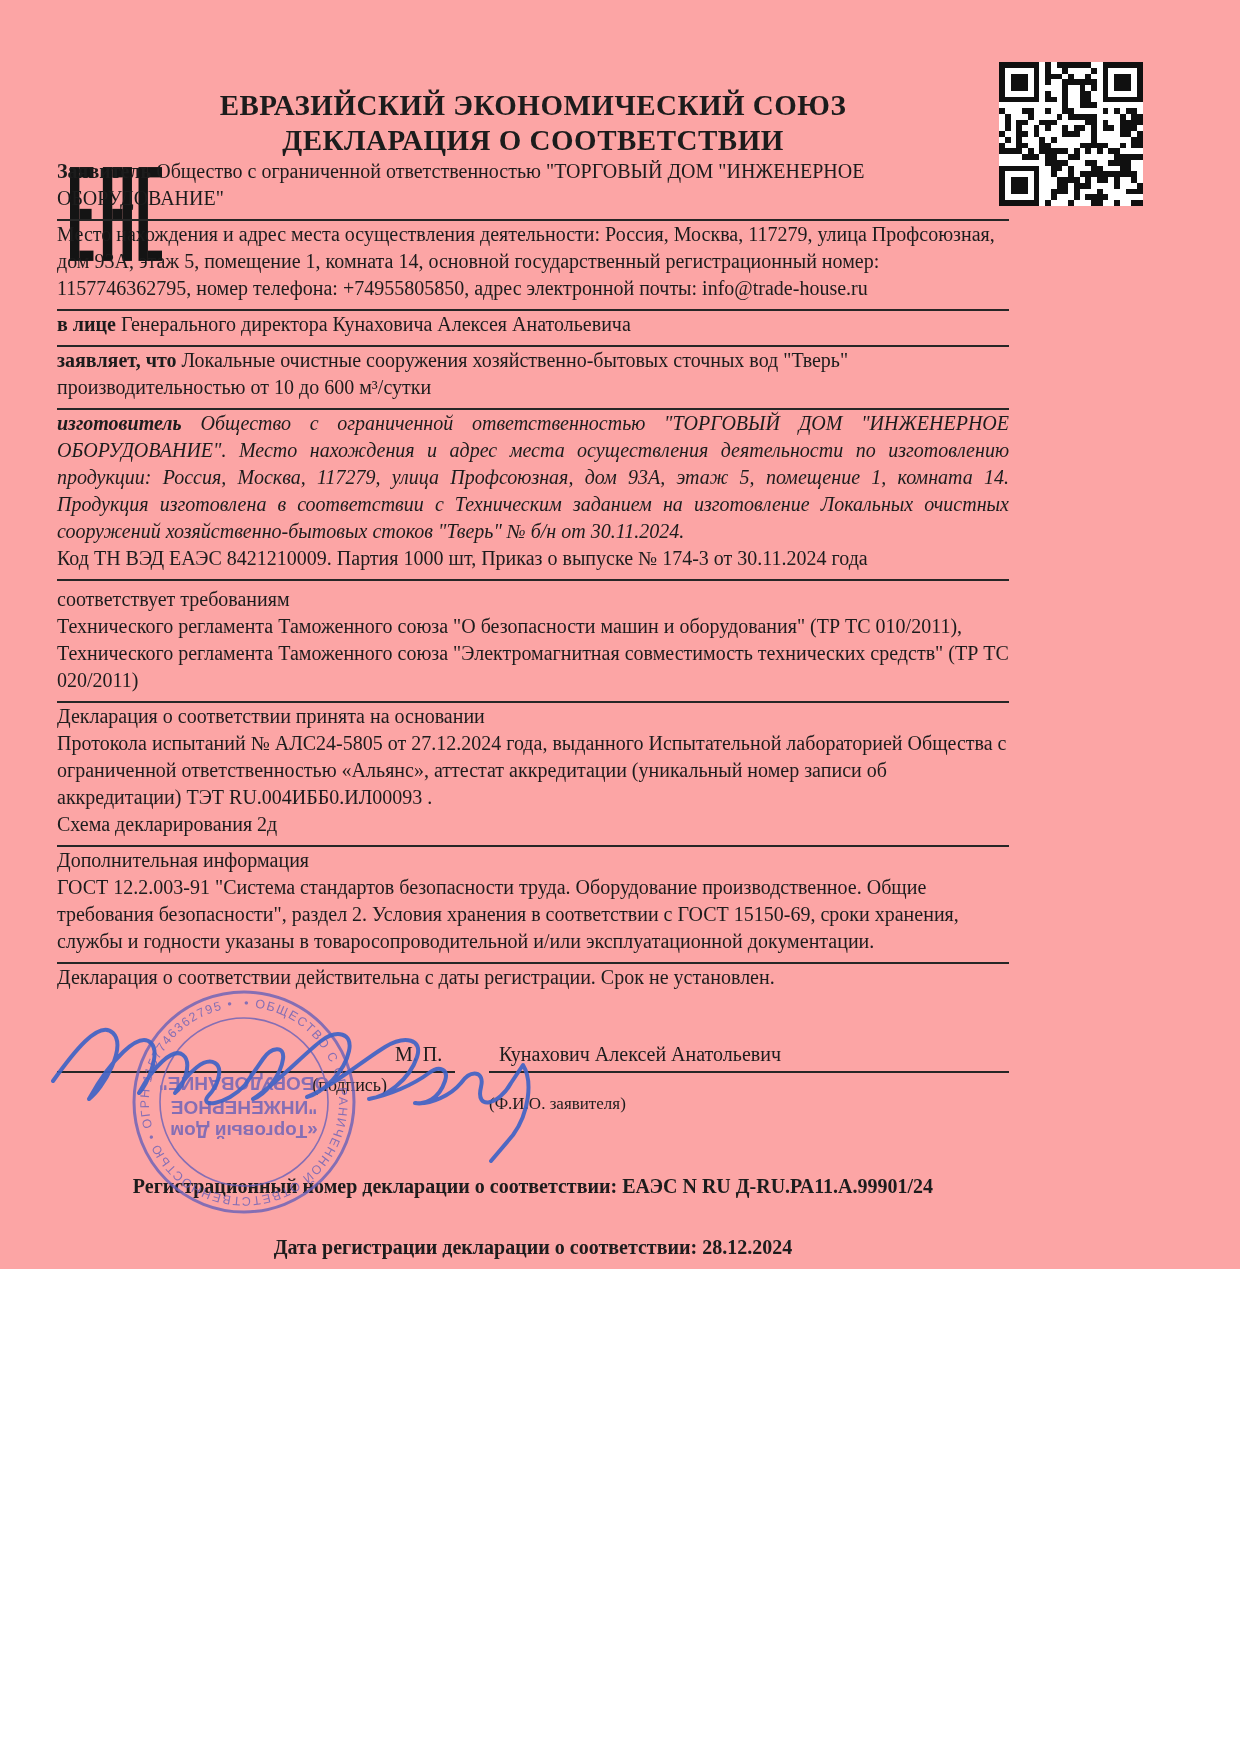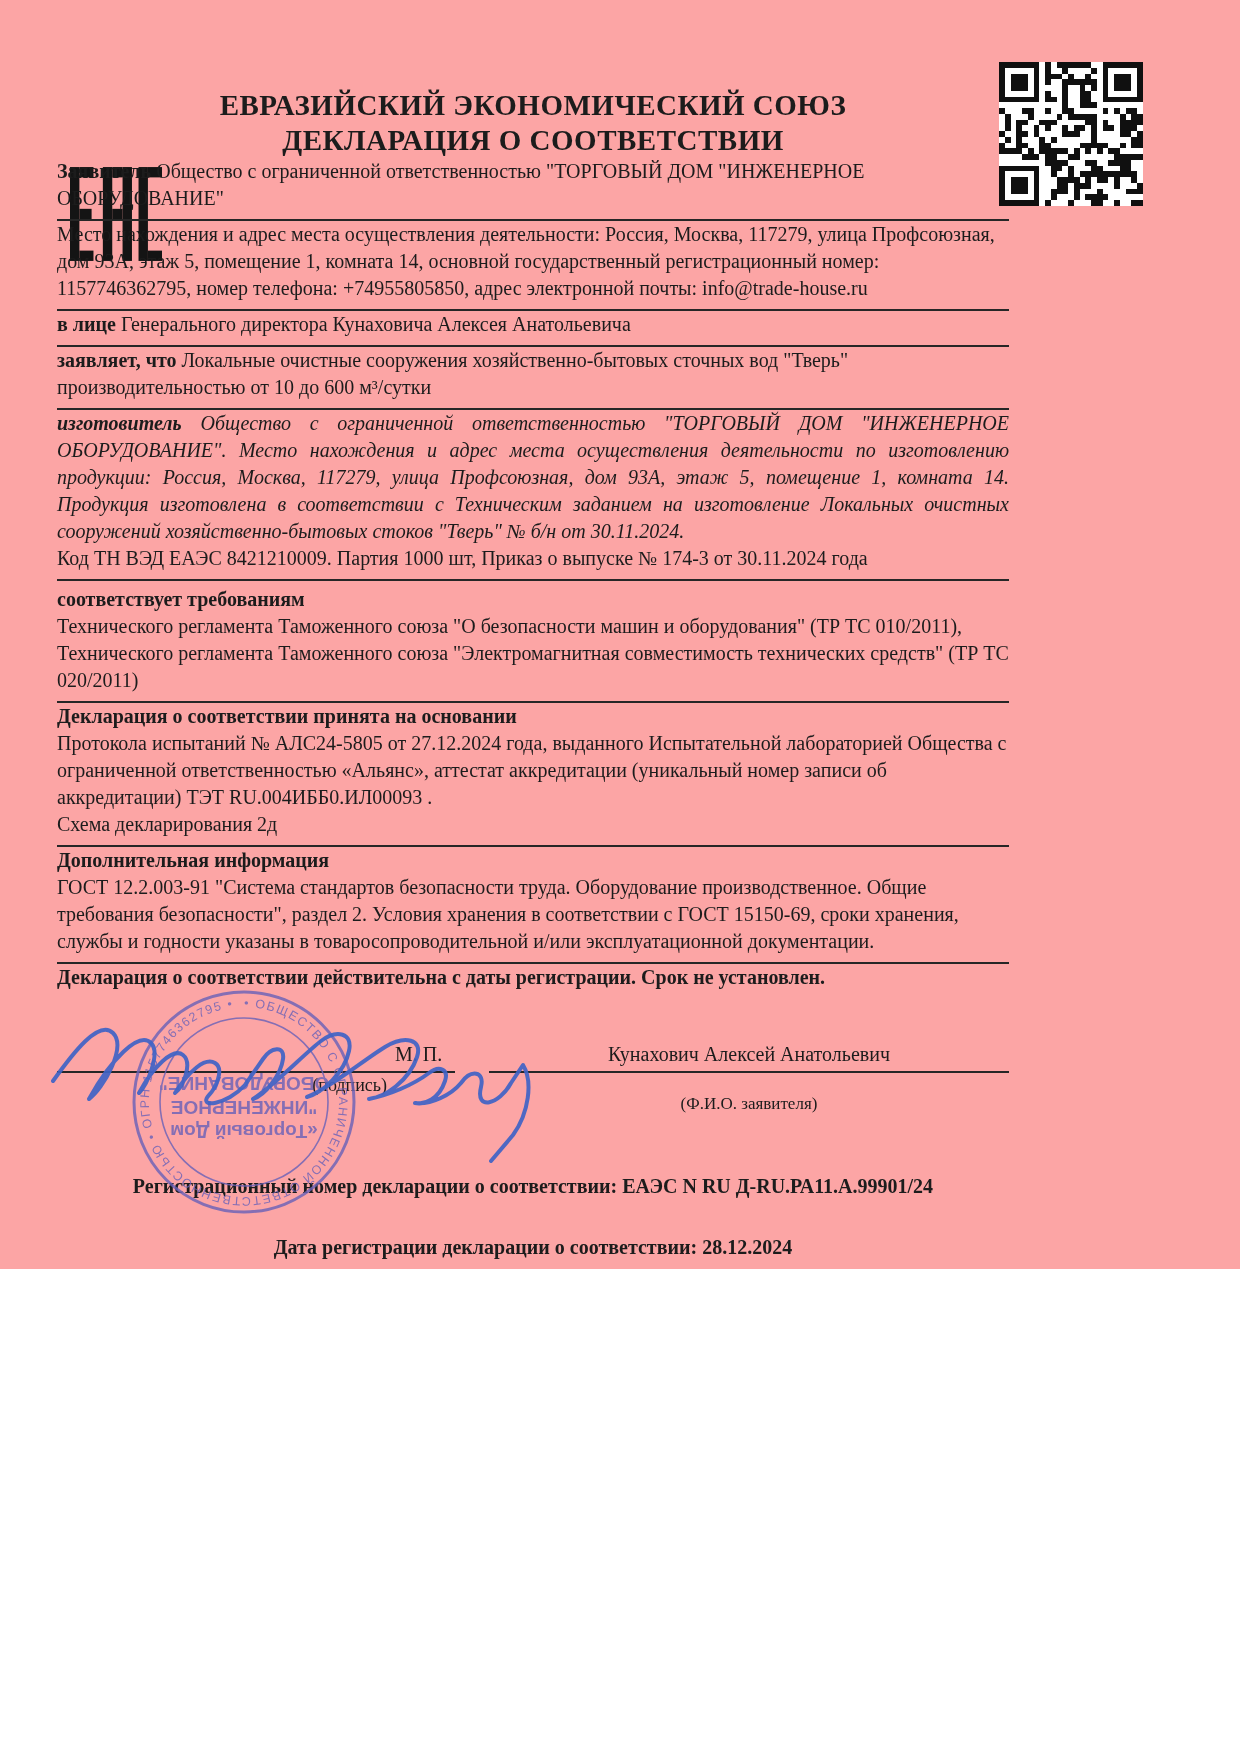--- a/index.html
+++ b/index.html
@@ -9,30 +9,30 @@
     overflow:hidden;
   }
   .content{position:absolute;left:57px;top:0;width:952px;}
   .title{padding-top:88px;text-align:center;font-weight:bold;font-size:29px;line-height:35px;letter-spacing:.5px;margin-bottom:0;}
   .eac{position:absolute;left:70px;top:166px;}
   .qr{position:absolute;left:999px;top:62px;}
   p.para{margin:0;font-size:20px;line-height:27px;}
   .first{margin-top:122px;}
   .u{border-bottom:2px solid #262626;padding-bottom:7px;margin-bottom:5px;}
   b{font-weight:bold;}
-  .head{font-weight:bold;margin-top:3px;margin-bottom:3px;}
+  .head{font-weight:normal;margin-top:3px;margin-bottom:3px;}
   .gap{margin-top:9px;margin-bottom:2px;}
   .just{text-align:justify;font-style:italic;}
   .sig-area{position:relative;height:112px;margin-top:8px;}
   .sig-svg{position:absolute;left:-10px;top:-6px;z-index:4;}
   .stamp{position:absolute;left:72px;top:-12px;z-index:3;opacity:.82;}
   .mp{position:absolute;left:338px;top:44px;font-size:20px;z-index:1;}
   .sig-line{position:absolute;left:0;top:72px;width:398px;border-bottom:2px solid #262626;height:0;}
   .sig-cap{position:absolute;left:70px;top:76px;width:260px;text-align:right;font-size:18px;}
-  .fio-block{position:absolute;left:432px;top:40px;width:520px;text-align:center;}
+  .fio-block{position:absolute;left:432px;top:40px;width:520px;text-align:left;}
   .fio-name{font-size:20px;line-height:30px;border-bottom:2px solid #262626;padding:0 10px 2px 10px;}
   .fio-cap{font-size:17px;padding-top:21px;}
   .reg{margin:0;font-weight:bold;font-size:20px;line-height:27px;text-align:center;}
   .reg1{margin-top:62px;}
   .reg2{margin-top:34px;}
   .stamp text{font-family:"Liberation Sans","DejaVu Sans",sans-serif;}
 </style>
 </head>
 <body>
 

